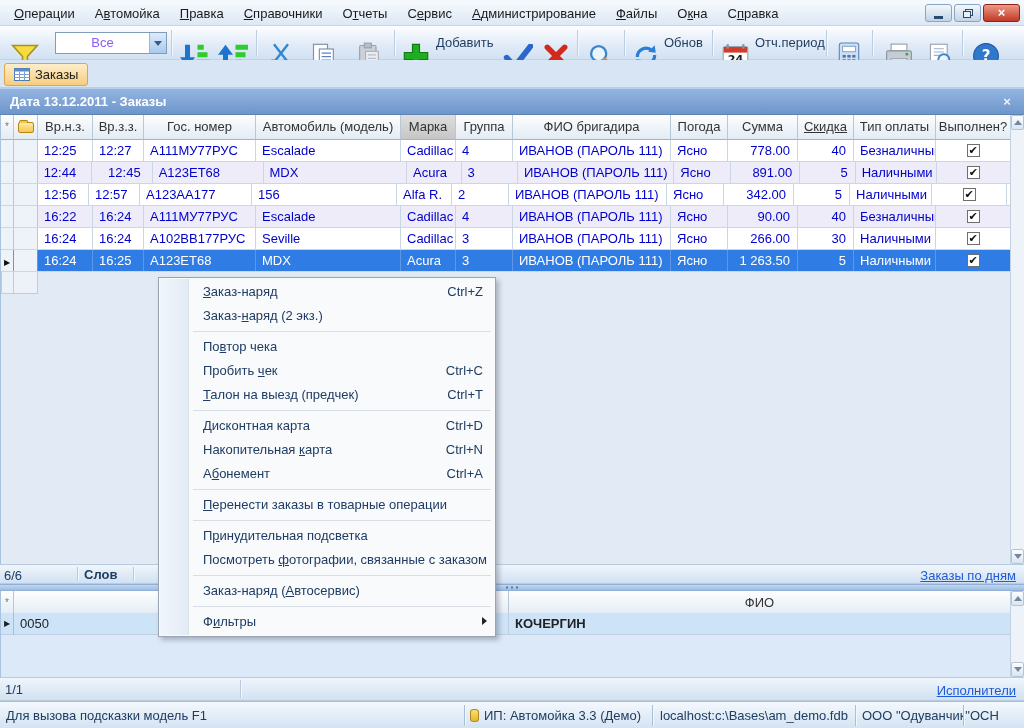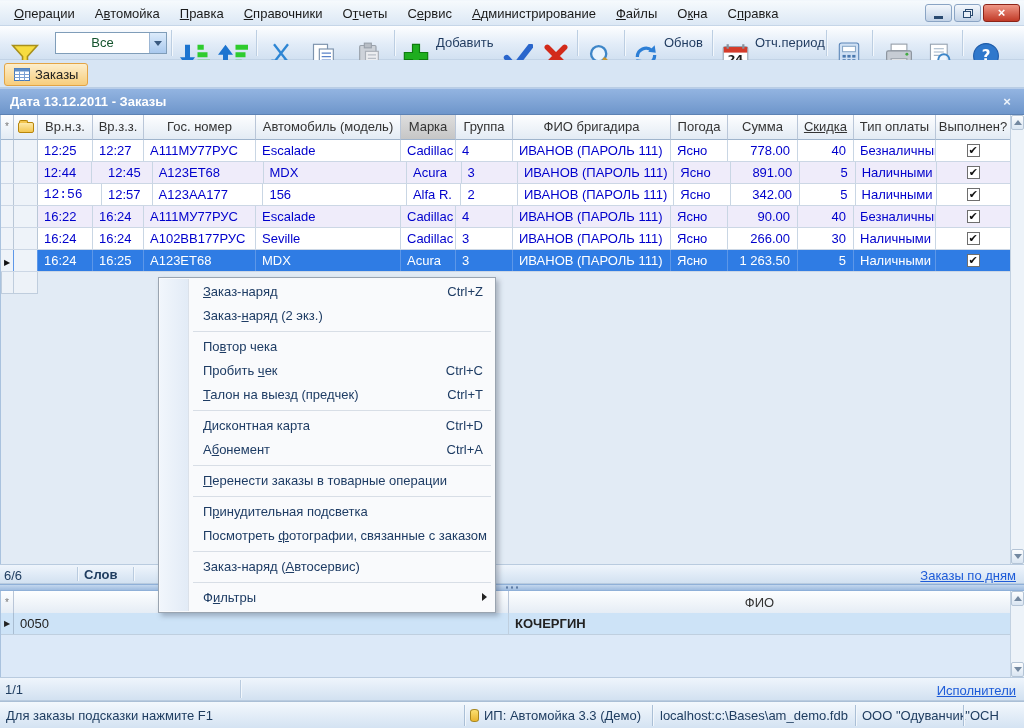--- a/index.html
+++ b/index.html
@@ -22,21 +22,21 @@
   .restoreic::before{content:"";position:absolute;right:0;top:0;width:6px;height:5px;border:1px solid #2a4a70;background:#e9eff7;}
   .restoreic::after{content:"";position:absolute;left:0;bottom:0;width:6px;height:5px;border:1px solid #2a4a70;background:#e9eff7;}
   .closex{color:#fff;font-weight:bold;font-size:13px;line-height:14px;}
   
   .toolbar{position:absolute;left:0;top:25px;width:1024px;height:34px;
            background:linear-gradient(#fdfeff,#e2ecf8 55%,#d2e1f1);border-bottom:1px solid #c2d3e6;}
   .tbtn{position:absolute;top:15px;height:30px;display:flex;align-items:center;justify-content:center;border-radius:3px;text-align:right;}
   .tlabel{position:absolute;top:9px;color:#1f3a5f;white-space:nowrap;}
   .tsep{position:absolute;top:4px;width:1px;height:26px;background:#bccee2;box-shadow:1px 0 0 #f4f8fc;}
   .dd{position:absolute;left:55px;top:6px;width:112px;height:22px;background:#fff;border:1px solid #7f9db9;display:flex;}
-  .ddtext{flex:1;text-align:center;line-height:20px;color:#14532d;}
+  .ddtext{flex:1;text-align:center;line-height:20px;color:#8b5cf6;}
   .ddbtn{width:17px;border-left:1px solid #9cb6d4;background:linear-gradient(#dcebfb,#a9c9ee);display:flex;align-items:center;justify-content:center;}
   .tri-down{width:0;height:0;border-left:4px solid transparent;border-right:4px solid transparent;border-top:5px solid #3a5a80;}
   .tri-up{width:0;height:0;border-left:4px solid transparent;border-right:4px solid transparent;border-bottom:5px solid #7388a0;}
   .tri-down.sb{border-top-color:#7388a0;}
   
   .tabstrip{position:absolute;left:0;top:59px;width:1024px;height:28px;background:#d7e5f4;border-bottom:1px solid #b9cde4;}
   .tab{position:absolute;left:4px;top:3px;height:23px;display:flex;align-items:center;gap:5px;padding:0 9px;
        background:linear-gradient(#fdeecb,#f7cd7c);border:1px solid #e3a445;border-radius:3px;color:#222;}
   
   .doctitle{position:absolute;left:0;top:87px;width:1024px;height:27px;
@@ -352,21 +352,21 @@
           <div class="gcell ar" style="width: 70px;">891.00</div>
           <div class="gcell ar" style="width: 56px;">5</div>
           <div class="gcell" style="width: 82px;">Наличными</div>
           <div class="gcell ctr" style="width: 75px;">
             <span class="cb">✔</span>
           </div>
         </div>
         <div class="grow">
           <div class="gcell ind" style="width: 13px;"></div>
           <div class="gcell ind" style="width: 24px;"></div>
-          <div class="gcell" style="width: 65px; font-family: Liberation Mono, monospace;">12:56</div>
+          <div class="gcell" style="width: 51px;">12:56</div>
           <div class="gcell" style="width: 51px;">12:57</div>
           <div class="gcell" style="width: 112px;">А123АА177</div>
           <div class="gcell" style="width: 145px;">156</div>
           <div class="gcell" style="width: 55px;">Alfa R.</div>
           <div class="gcell" style="width: 57px;">2</div>
           <div class="gcell" style="width: 158px;">ИВАНОВ (ПАРОЛЬ 111)</div>
           <div class="gcell" style="width: 57px;">Ясно</div>
           <div class="gcell ar" style="width: 70px;">342.00</div>
           <div class="gcell ar" style="width: 56px;">5</div>
           <div class="gcell" style="width: 82px;">Наличными</div>
@@ -474,21 +474,21 @@
     </div>
   </div>
 
   <div class="fstrip" style="top:676px;height:24px;">
     <span style="position:absolute;left:5px;top:4px;">1/1</span>
     <i class="fdiv" style="left:240px;"></i>
     <a class="flink" style="top:5px;">Исполнители</a>
   </div>
 
   <div class="statusbar">
-    <span class="sseg" style="left:6px;">Для заказы подсказки нажмите F1</span>
+    <span class="sseg" style="left:6px;">Для вызова подсказки модель F1</span>
     <i class="sdiv" style="left:464px;"></i>
     <span class="dbicon" style="left:470px;"></span>
     <span class="sseg" style="left:484px;">ИП: Автомойка 3.3 (Демо)</span>
     <i class="sdiv" style="left:652px;"></i>
     <span class="sseg" style="left:660px;">localhost:c:\Bases\am_demo.fdb</span>
     <i class="sdiv" style="left:855px;"></i>
     <span class="sseg" style="left:862px;">ООО "Одуванчик"</span>
     <i class="sdiv" style="left:963px;"></i>
     <span class="sseg" style="left:970px;">ОСН</span>
   </div>
@@ -497,20 +497,21 @@
     <div class="cgutter"></div>
     <div class="citems">
         <div class="cmi"><span class="cmt"><u>З</u>аказ-наряд</span><span class="cms">Ctrl+Z</span></div>
         <div class="cmi"><span class="cmt">Заказ-<u>н</u>аряд (2 экз.)</span></div>
         <div class="csep"></div>
         <div class="cmi"><span class="cmt">По<u>в</u>тор чека</span></div>
         <div class="cmi"><span class="cmt">Пробить <u>ч</u>ек</span><span class="cms">Ctrl+C</span></div>
         <div class="cmi"><span class="cmt"><u>Т</u>алон на выезд (предчек)</span><span class="cms">Ctrl+T</span></div>
         <div class="csep"></div>
         <div class="cmi"><span class="cmt"><u>Д</u>исконтная карта</span><span class="cms">Ctrl+D</span></div>
+        <div class="cmi"><span class="cmt">Накопительная <u>к</u>арта</span><span class="cms">Ctrl+N</span></div>
         <div class="cmi"><span class="cmt">А<u>б</u>онемент</span><span class="cms">Ctrl+A</span></div>
         <div class="csep"></div>
         <div class="cmi"><span class="cmt"><u>П</u>еренести заказы в товарные операции</span></div>
         <div class="csep"></div>
         <div class="cmi"><span class="cmt">П<u>р</u>инудительная подсветка</span></div>
         <div class="cmi"><span class="cmt">Посмотреть <u>ф</u>отографии, связанные с заказом</span></div>
         <div class="csep"></div>
         <div class="cmi"><span class="cmt">Заказ-наряд (<u>А</u>втосервис)</span></div>
         <div class="csep"></div>
         <div class="cmi"><span class="cmt">Ф<u>и</u>льтры</span><span class="subarrow"></span></div>

